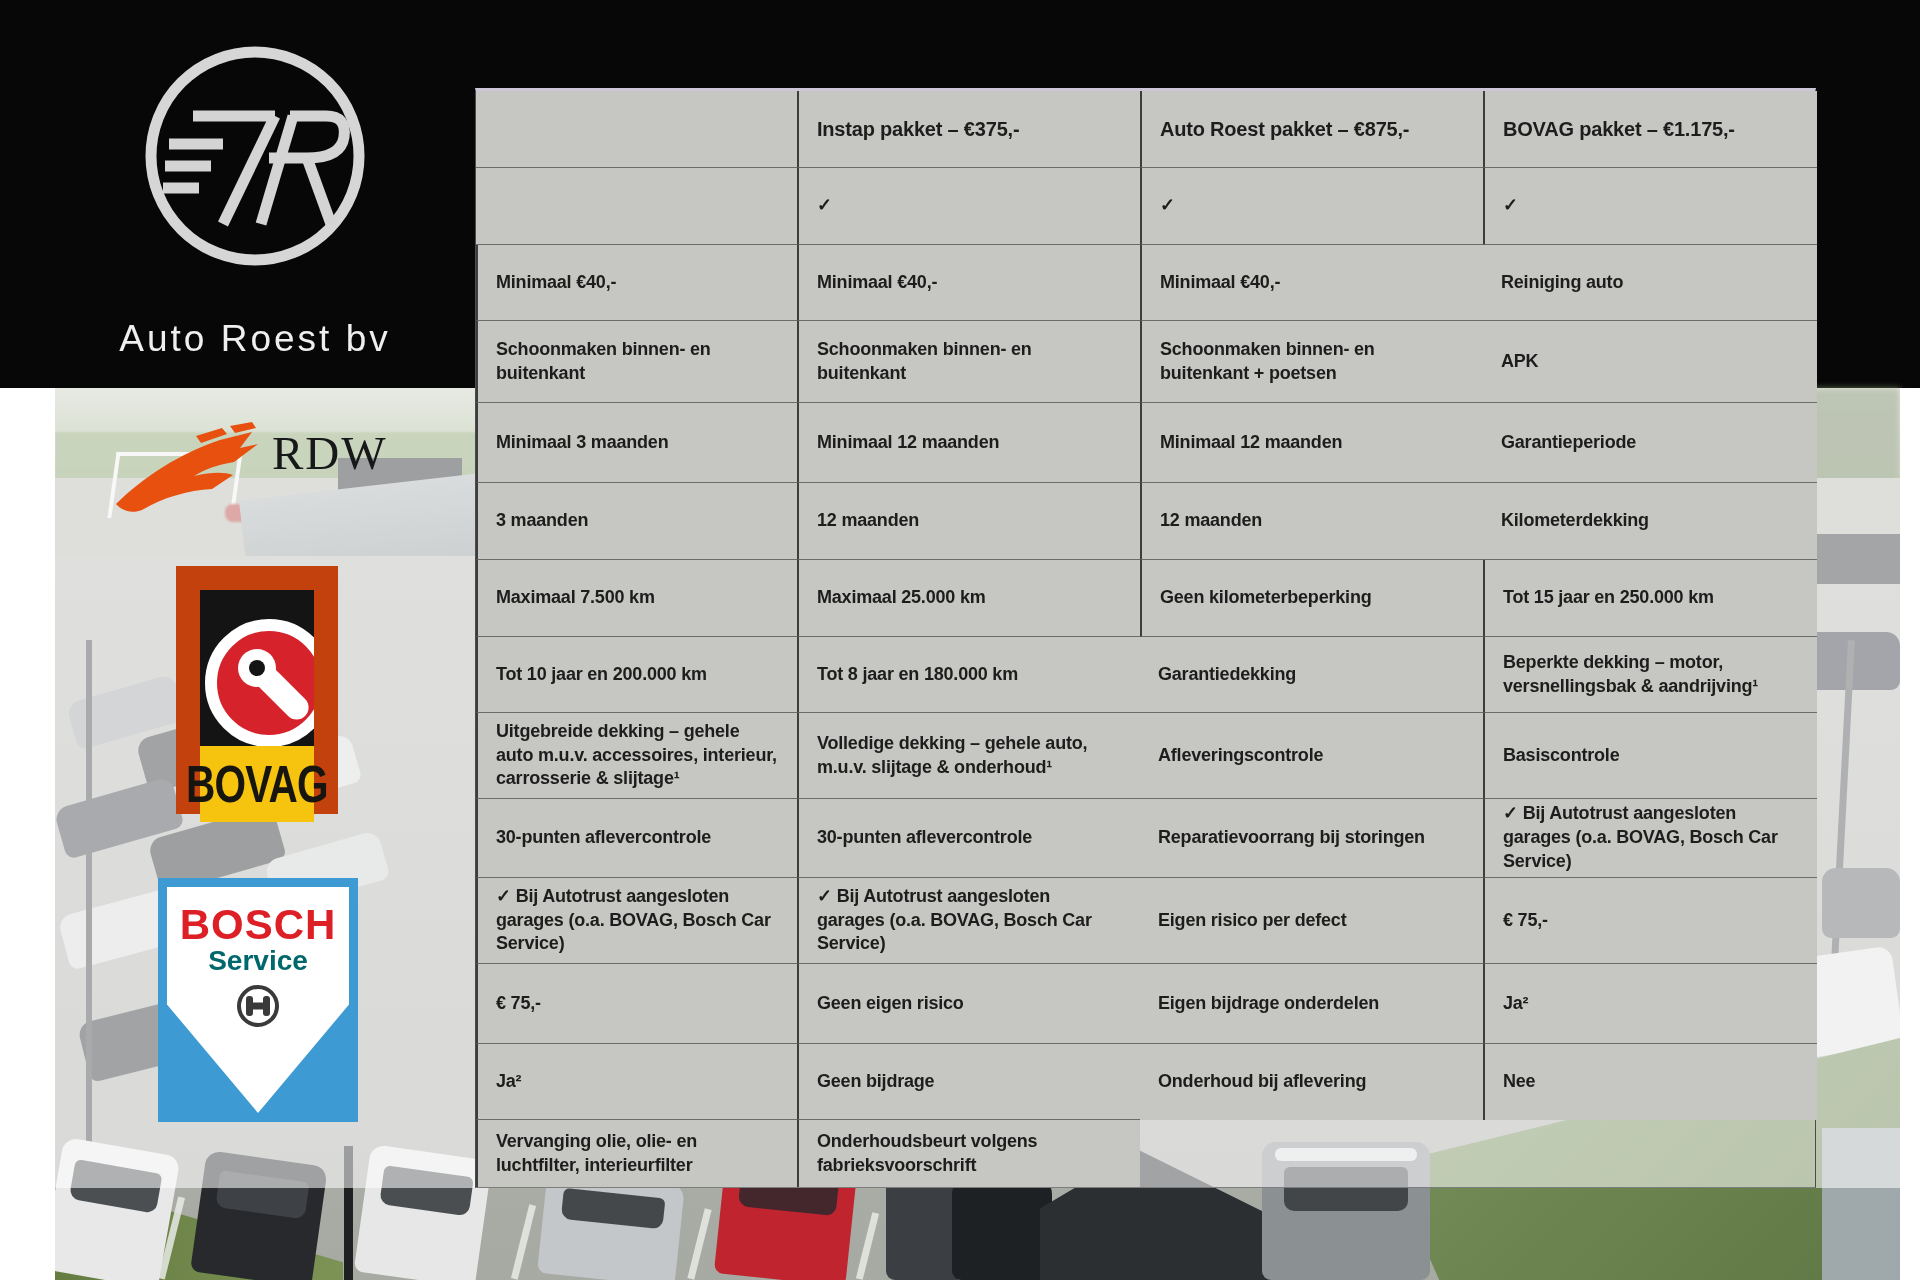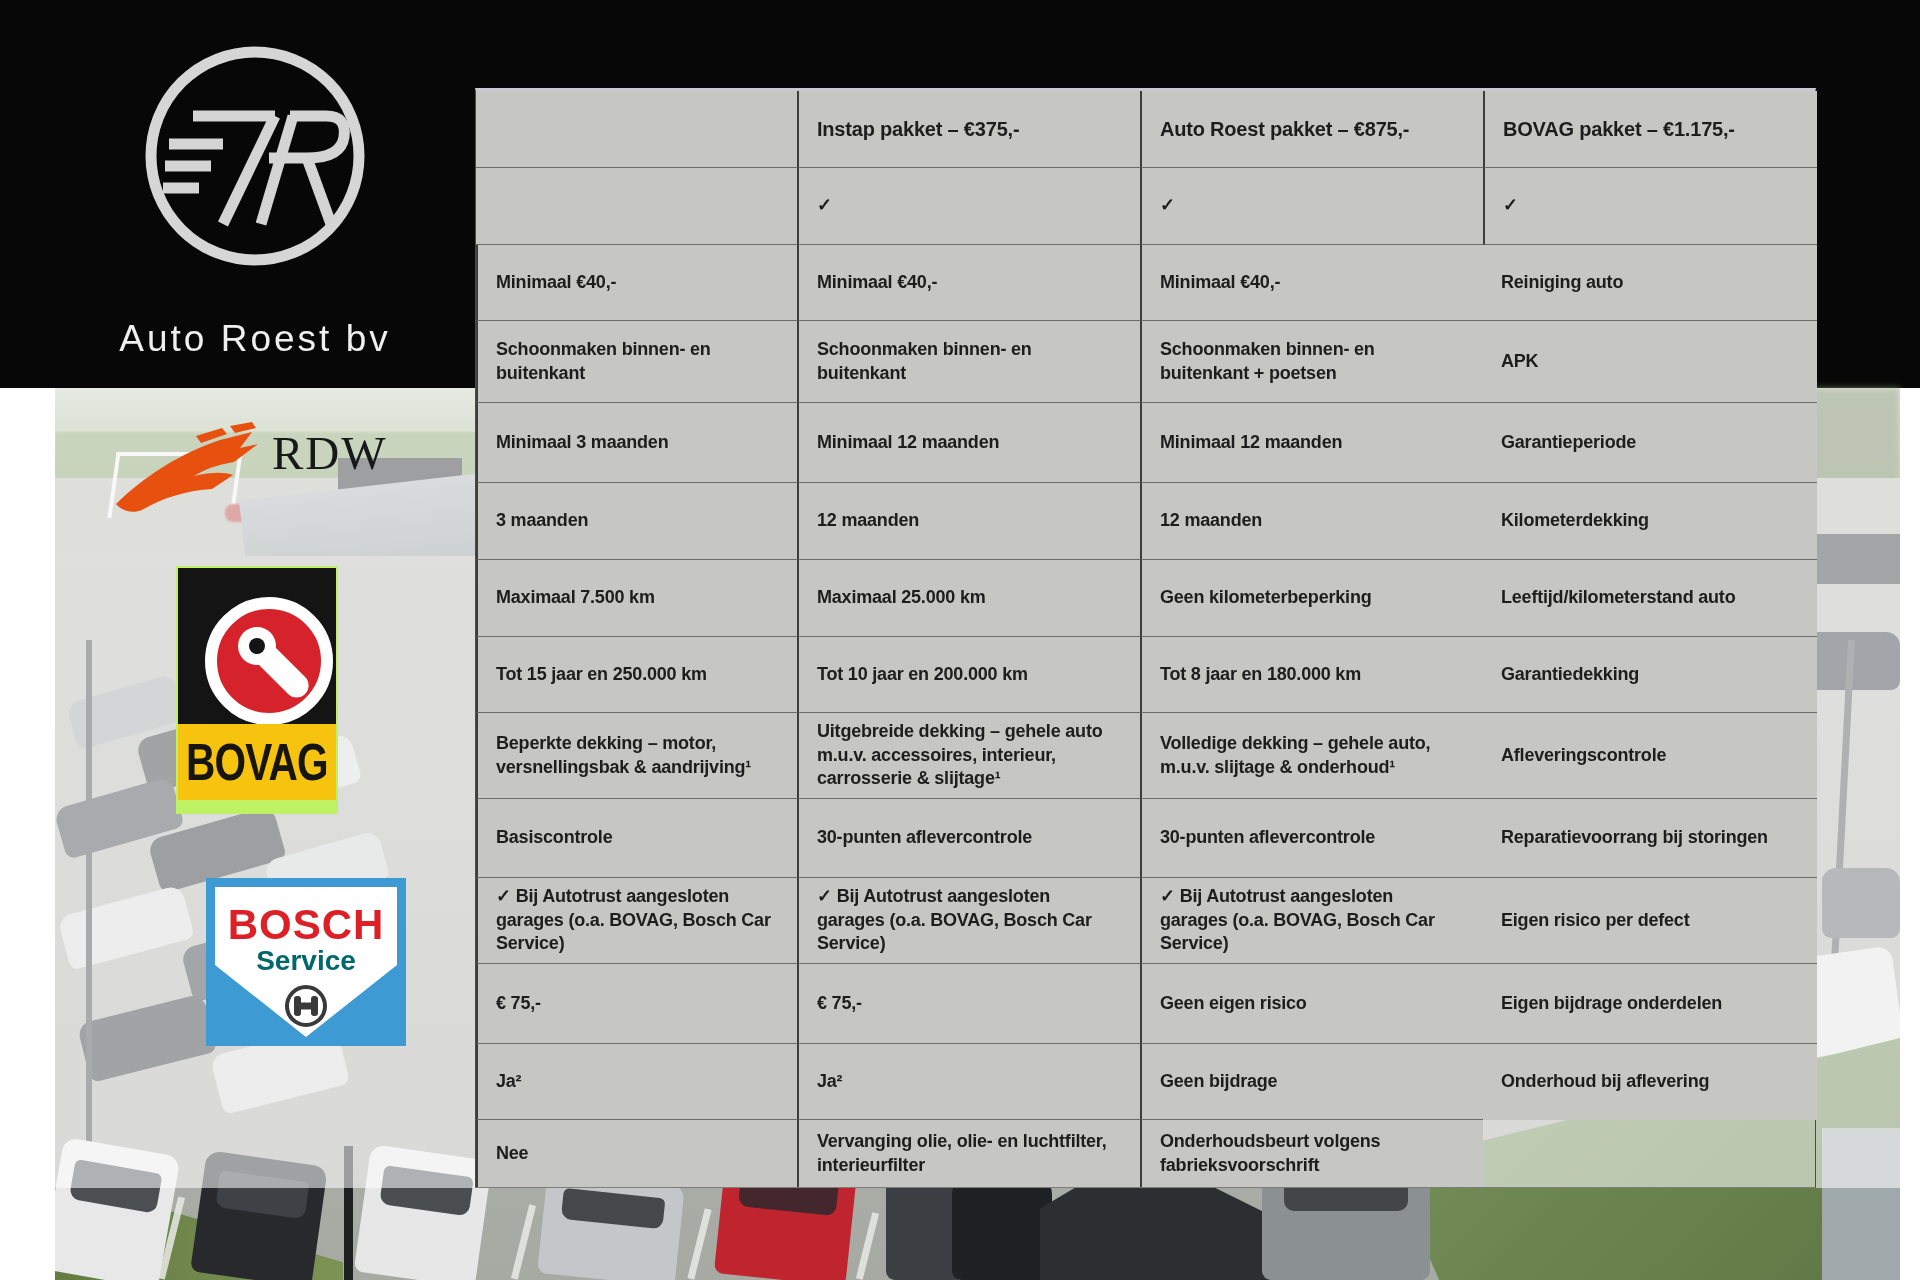--- a/index.html
+++ b/index.html
@@ -40,36 +40,36 @@
   .ar-circle{position:absolute;left:20px;top:8px;}
   .ar-name{position:absolute;left:0;top:288px;width:290px;text-align:center;color:#efefef;
            font-size:37px;font-weight:normal;letter-spacing:3px;white-space:nowrap;}
 
   
   .rdw{position:absolute;left:112px;top:408px;width:300px;height:110px;z-index:30;}
   .rdw-text{position:absolute;left:160px;top:18px;font-family:"Liberation Serif",serif;font-weight:normal;
             font-size:47px;color:#17181a;letter-spacing:2px;}
 
   
-  .bovag{position:absolute;left:176px;top:566px;width:162px;height:248px;background:#bef264;
-         padding:2px;box-sizing:border-box;z-index:30;}
+  .bovag{position:absolute;left:176px;top:566px;width:162px;height:248px;background:#c2410c;
+         padding:24px;box-sizing:border-box;z-index:30;}
   .bovag-top{position:relative;height:156px;background:#141414;overflow:hidden;}
   .bv-ring{position:absolute;left:50%;top:52%;width:104px;height:104px;margin:-52px 0 0 -52px;
            border:12px solid #ffffff;border-radius:50%;background:var(--bovag-red,#d5222b);}
   .bv-key-bar{position:absolute;left:50%;top:50%;width:74px;height:24px;margin:-12px 0 0 -6px;
               background:#ffffff;border-radius:12px;transform:rotate(45deg);transform-origin:6px 12px;}
   .bv-key-circ{position:absolute;left:50%;top:50%;width:38px;height:38px;margin:-19px 0 0 -19px;
                background:#ffffff;border-radius:50%;}
   .bv-key-dot{position:absolute;left:50%;top:50%;width:16px;height:16px;margin:-8px 0 0 -8px;
               background:#141414;border-radius:50%;}
   .bovag-bottom{height:76px;background:var(--bovag-yellow,#f6c40e);display:flex;align-items:center;justify-content:center;}
   .bovag-word{font-size:52px;font-weight:bold;color:#17150f;transform:scaleX(.78);letter-spacing:-1px;}
 
   
-  .bosch{position:absolute;left:158px;top:878px;width:200px;height:168px;background:var(--bosch-blue,#3d9ad2);z-index:30;margin-left:48px;}
+  .bosch{position:absolute;left:158px;top:878px;width:200px;height:244px;background:var(--bosch-blue,#3d9ad2);z-index:30;}
   .bosch-pent{position:absolute;left:9px;top:9px;right:9px;bottom:9px;background:#ffffff;
               clip-path:polygon(0 0,100% 0,100% 52%,50% 100%,0 52%);
               display:flex;flex-direction:column;align-items:center;}
   .bosch-w1{margin-top:14px;font-size:42px;font-weight:bold;color:var(--bosch-red,#dd1f26);letter-spacing:1px;}
   .bosch-w2{font-size:28px;font-weight:bold;color:var(--bosch-teal,#00686d);margin-top:-4px;}
 
   
   .pkg-table{position:absolute;left:459px;top:88px;width:1341px;height:1100px;z-index:40;
              box-sizing:border-box;display:grid;
              grid-template-columns:321px 343px 343px 334px;
@@ -241,21 +241,20 @@
     <div class="cell">Garantieperiode</div>
     <div class="cell vline">3 maanden</div>
     <div class="cell vline">12 maanden</div>
     <div class="cell vline">12 maanden</div>
 
     <div class="cell">Kilometerdekking</div>
     <div class="cell vline">Maximaal 7.500 km</div>
     <div class="cell vline">Maximaal 25.000 km</div>
     <div class="cell vline">Geen kilometerbeperking</div>
 
-    <div class="cell">Leeftijd/kilometerstand auto</div>
     <div class="cell vline">Tot 15 jaar en 250.000 km</div>
     <div class="cell vline">Tot 10 jaar en 200.000 km</div>
     <div class="cell vline">Tot 8 jaar en 180.000 km</div>
 
     <div class="cell">Garantiedekking</div>
     <div class="cell vline">Beperkte dekking – motor, versnellingsbak &amp; aandrijving¹</div>
     <div class="cell vline">Uitgebreide dekking – gehele auto m.u.v. accessoires, interieur, carrosserie &amp; slijtage¹</div>
     <div class="cell vline">Volledige dekking – gehele auto, m.u.v. slijtage &amp; onderhoud¹</div>
 
     <div class="cell">Afleveringscontrole</div>

